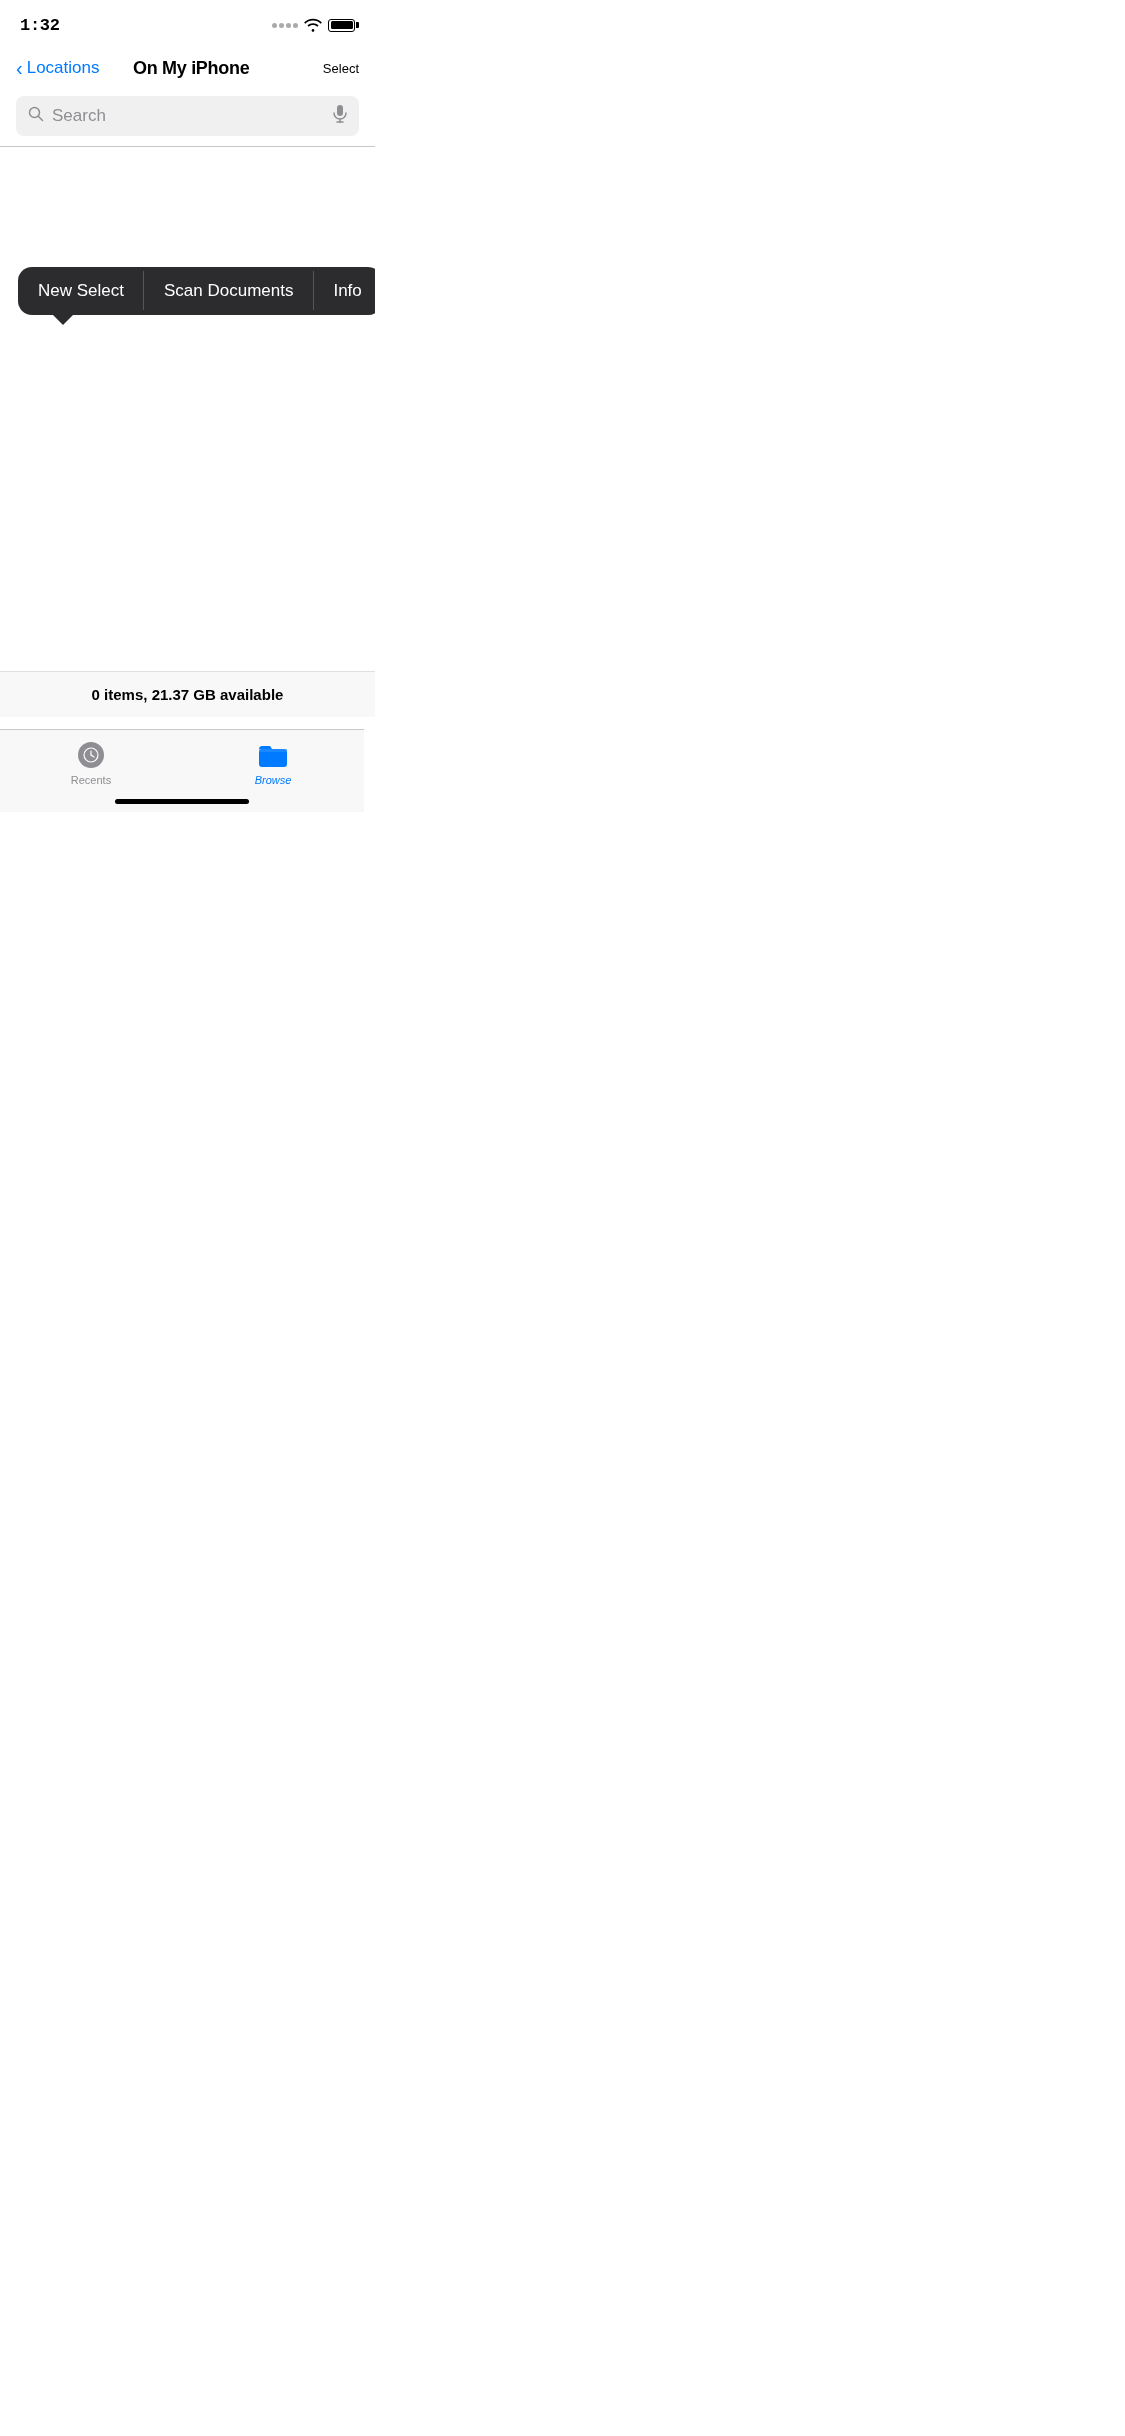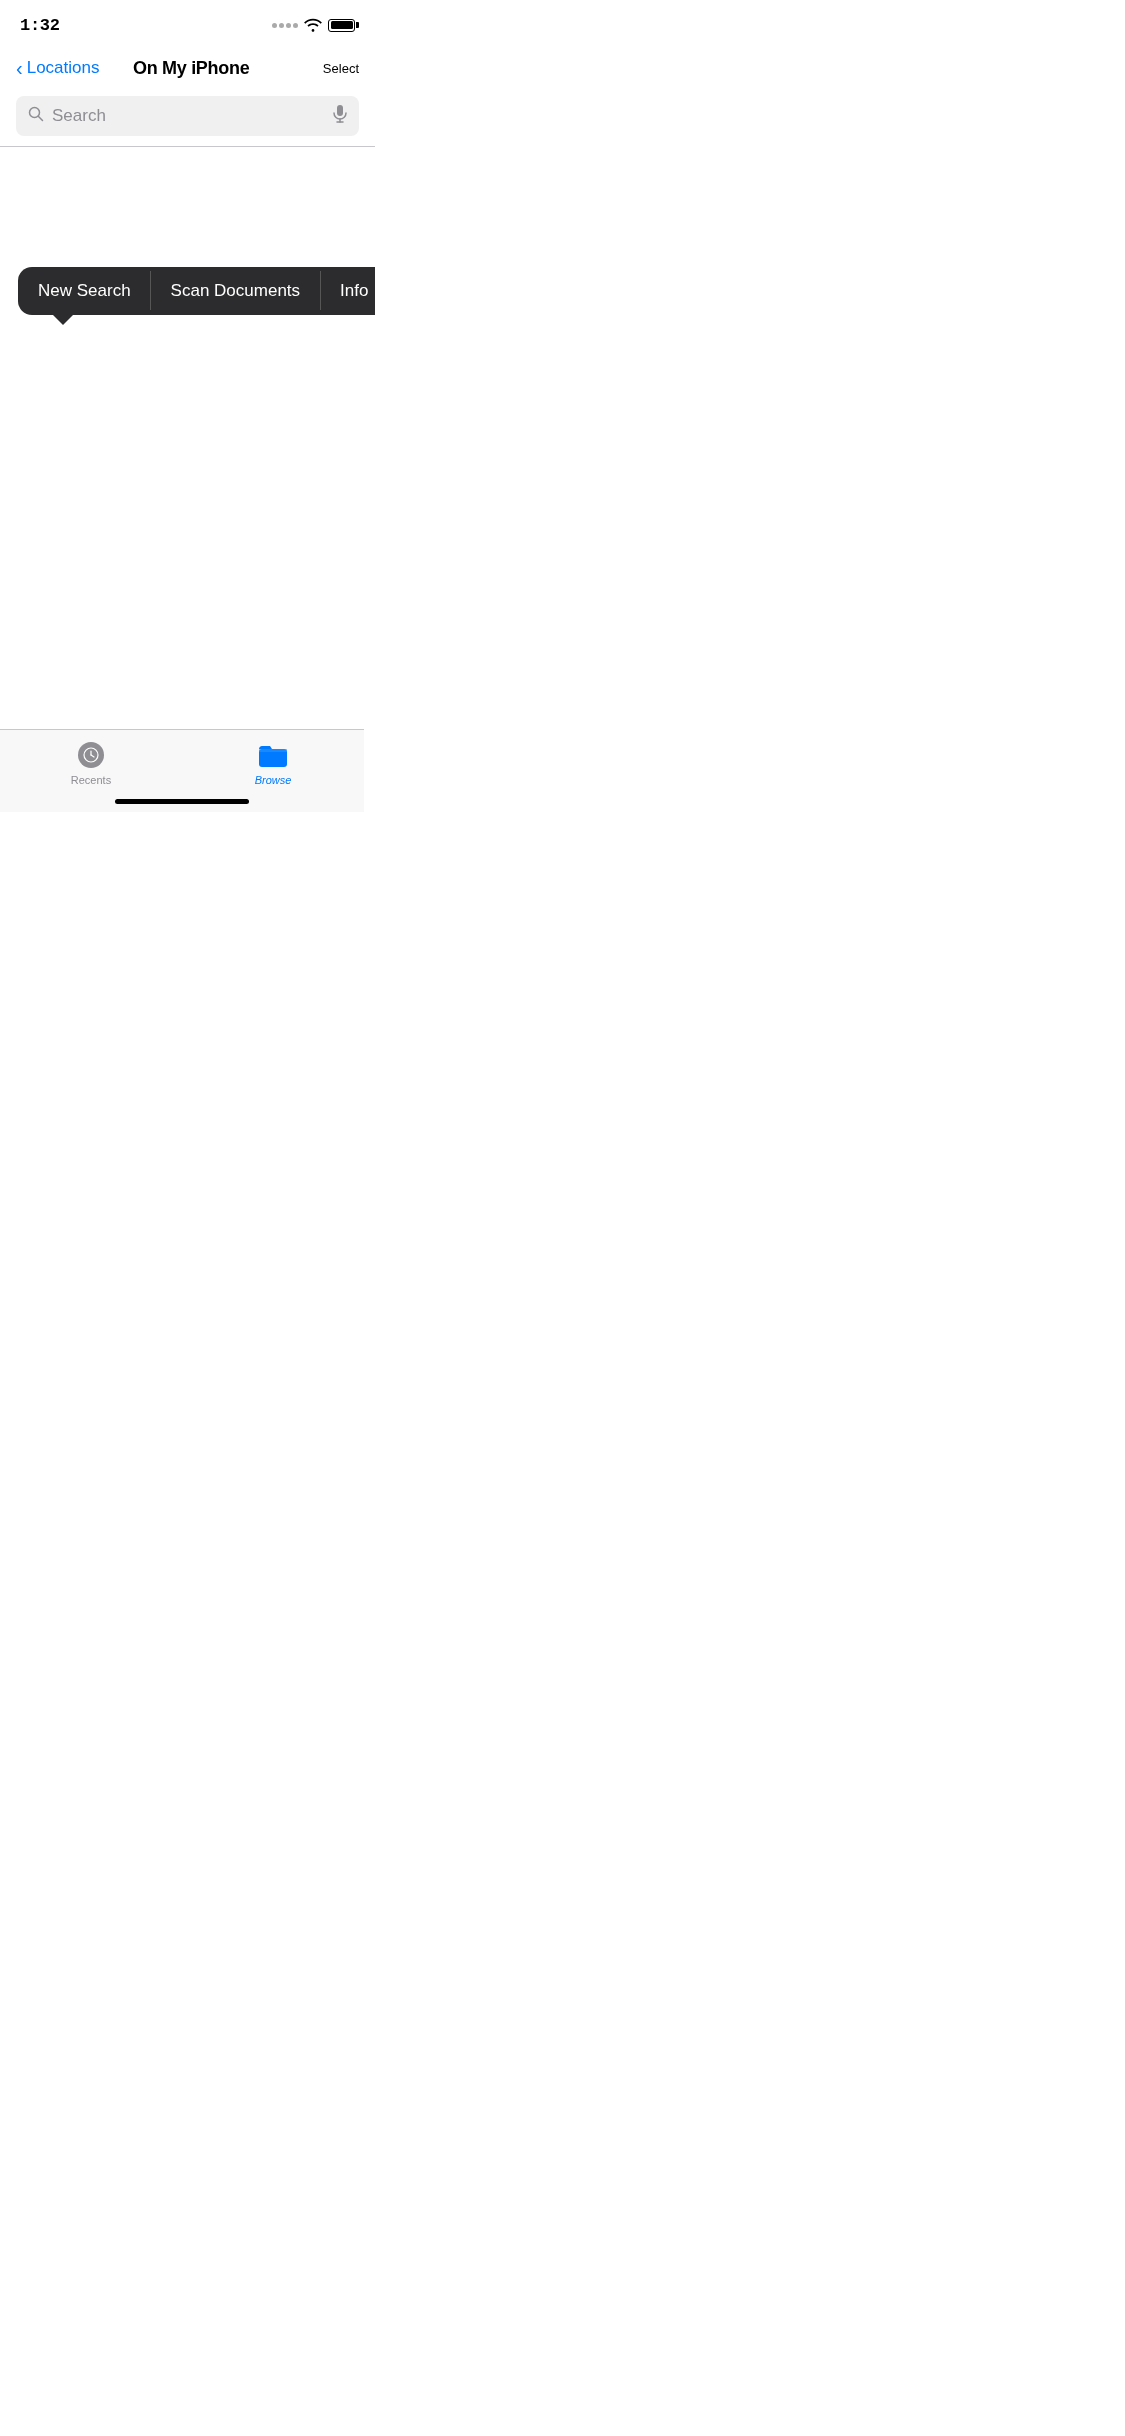--- a/index.html
+++ b/index.html
@@ -352,27 +352,30 @@
     </span>
   </div>
 </div>
 
 <div class="divider"></div>
 
 <div class="main-content" style="position:relative; height: 570px;">
 
   <div class="context-menu-container">
     <div class="context-menu">
-      <div class="context-menu-item">New Search</div>
+      <div class="context-menu-item">New Select</div>
       <div class="context-menu-item">Scan Documents</div>
       <div class="context-menu-item">Info</div>
     </div>
     <div class="context-menu-arrow"></div>
   </div>
 
+  <div class="storage-info" style="position:absolute; bottom:0; left:0; right:0; text-align:center; font-size:15px; font-weight:600; color:#000; padding:14px; background:#f8f8f8; border-top:0.5px solid #e0e0e0;">
+    <span>0 items, 21.37 GB available</span>
+  </div>
 </div>
 
 <div class="tab-bar">
 
   <div class="tab-item">
     <div class="tab-icon">
       <div class="clock-circle">
         <svg width="16" height="16" viewBox="0 0 16 16" fill="none">
           <circle cx="8" cy="8" r="7" stroke="white" stroke-width="1.2" fill="none"></circle>
           <line x1="8" y1="4" x2="8" y2="8" stroke="white" stroke-width="1.2" stroke-linecap="round"></line>

